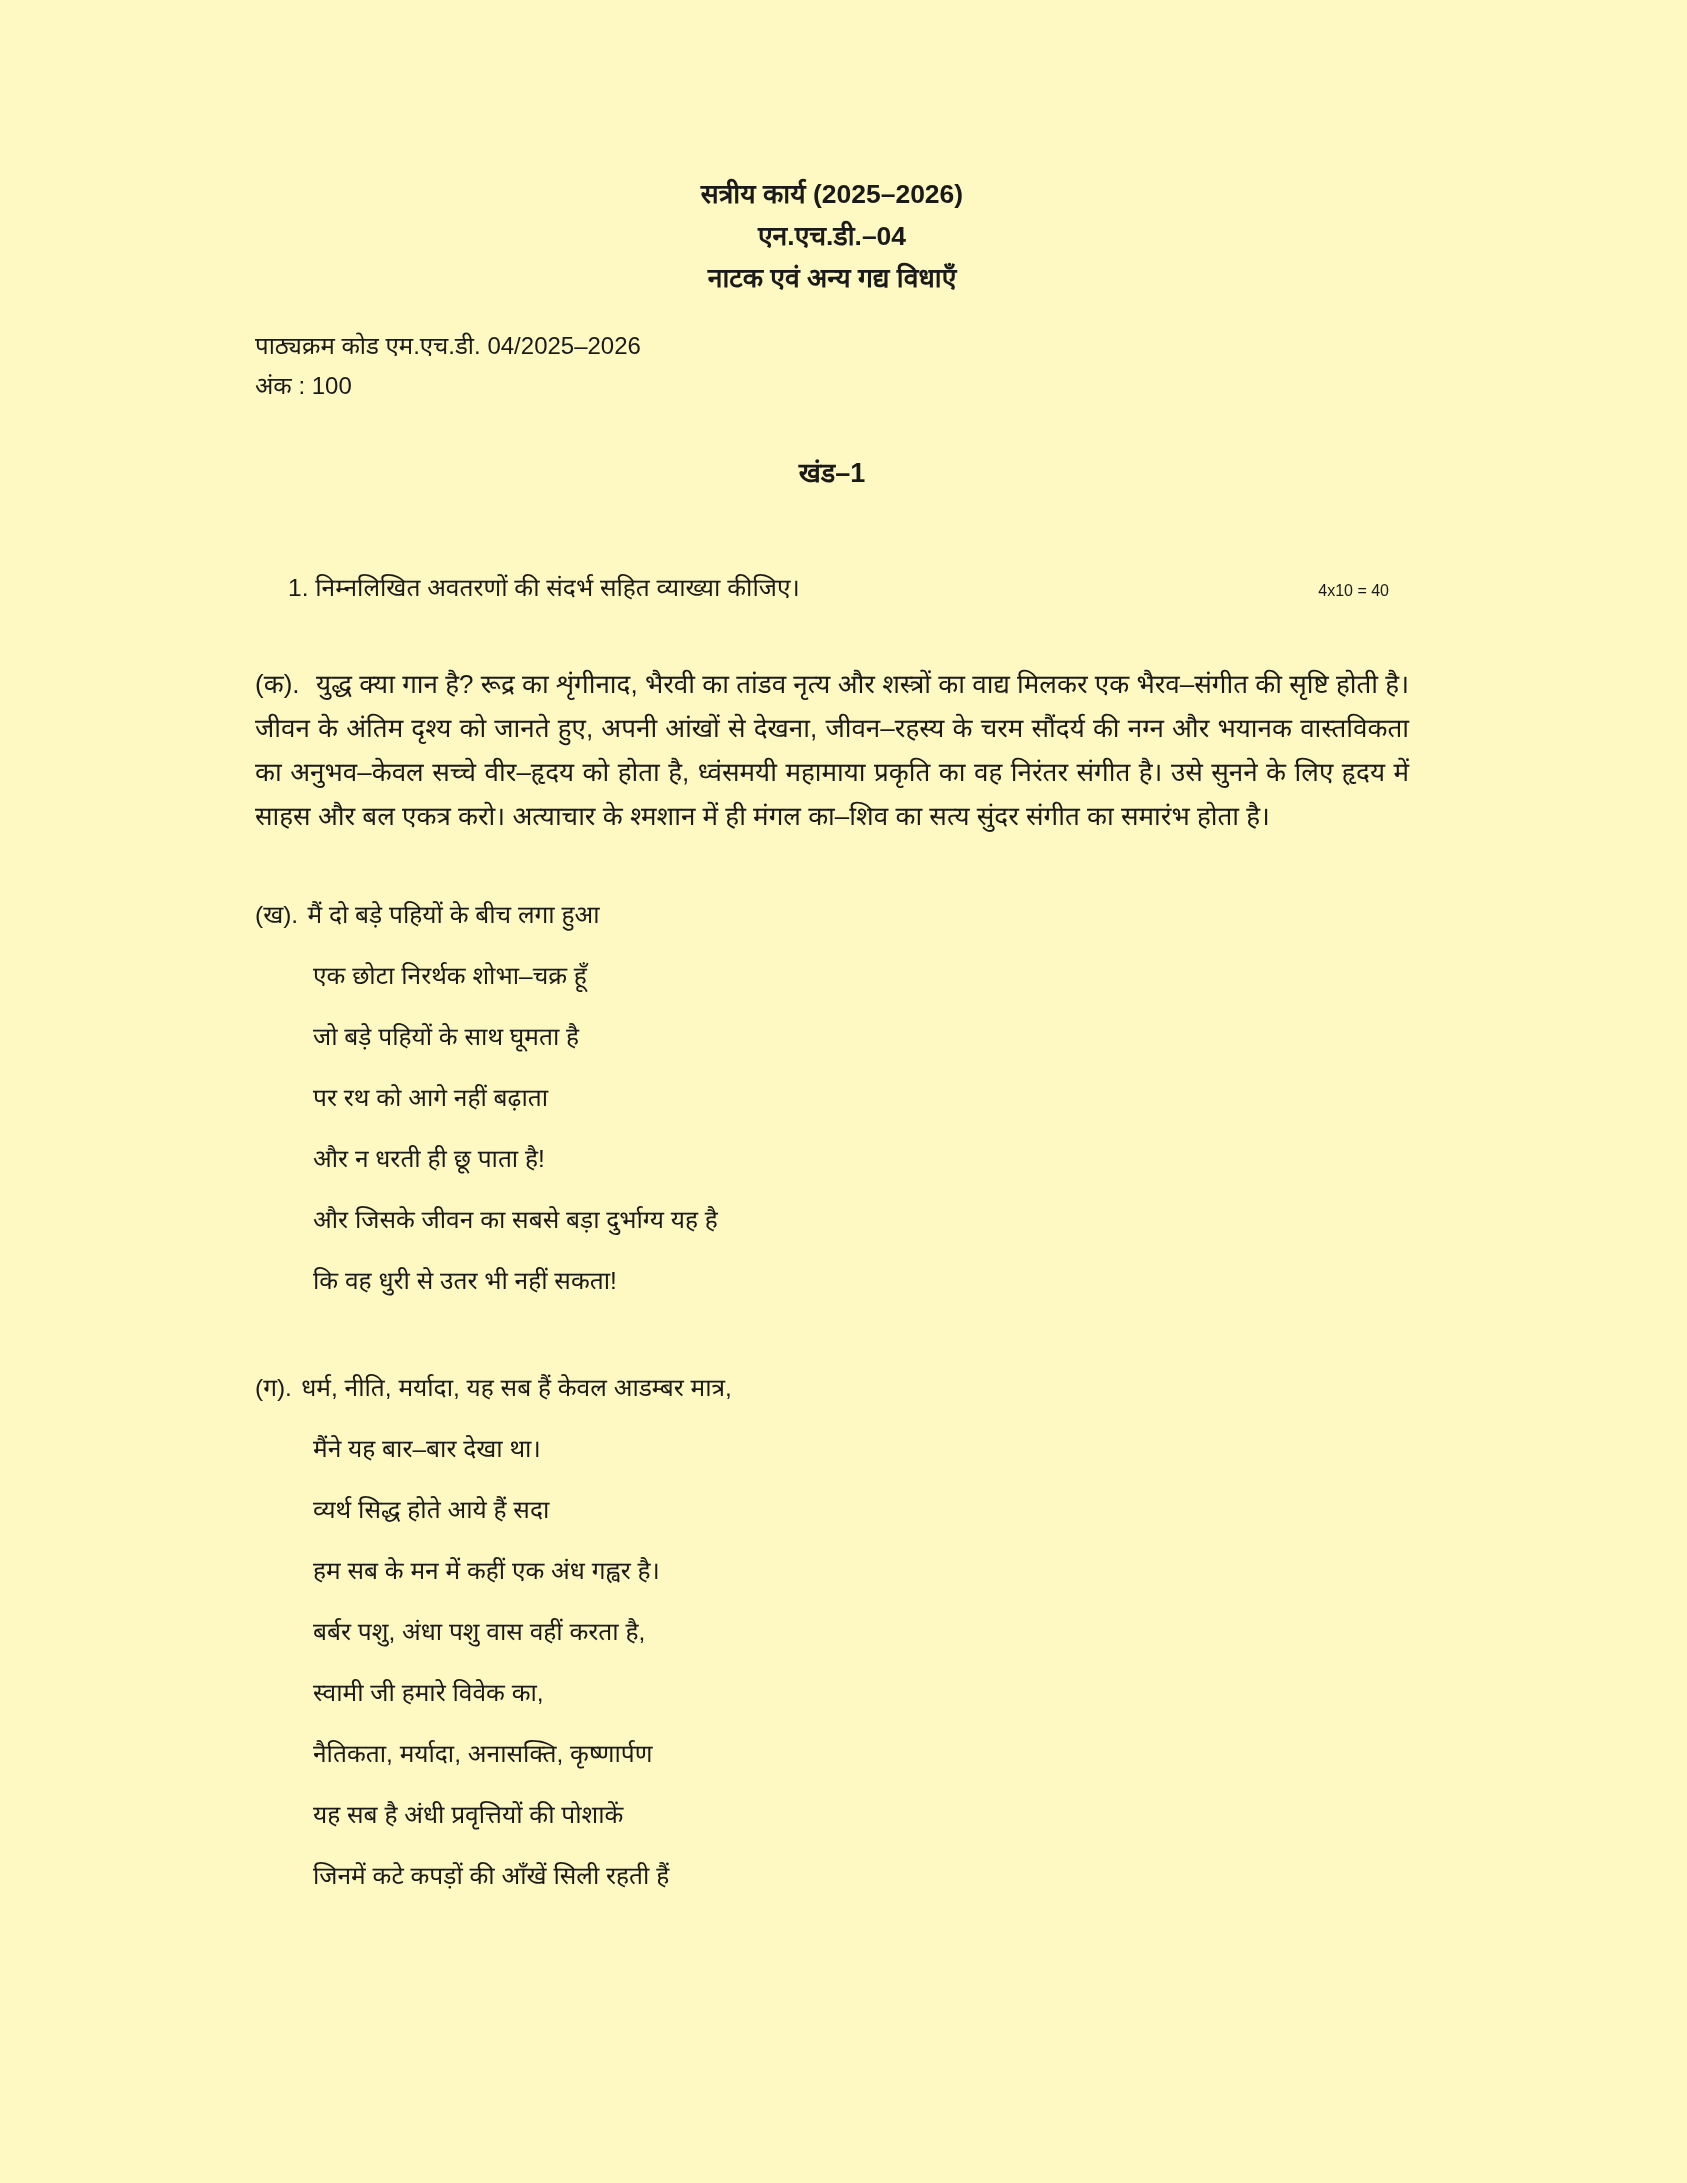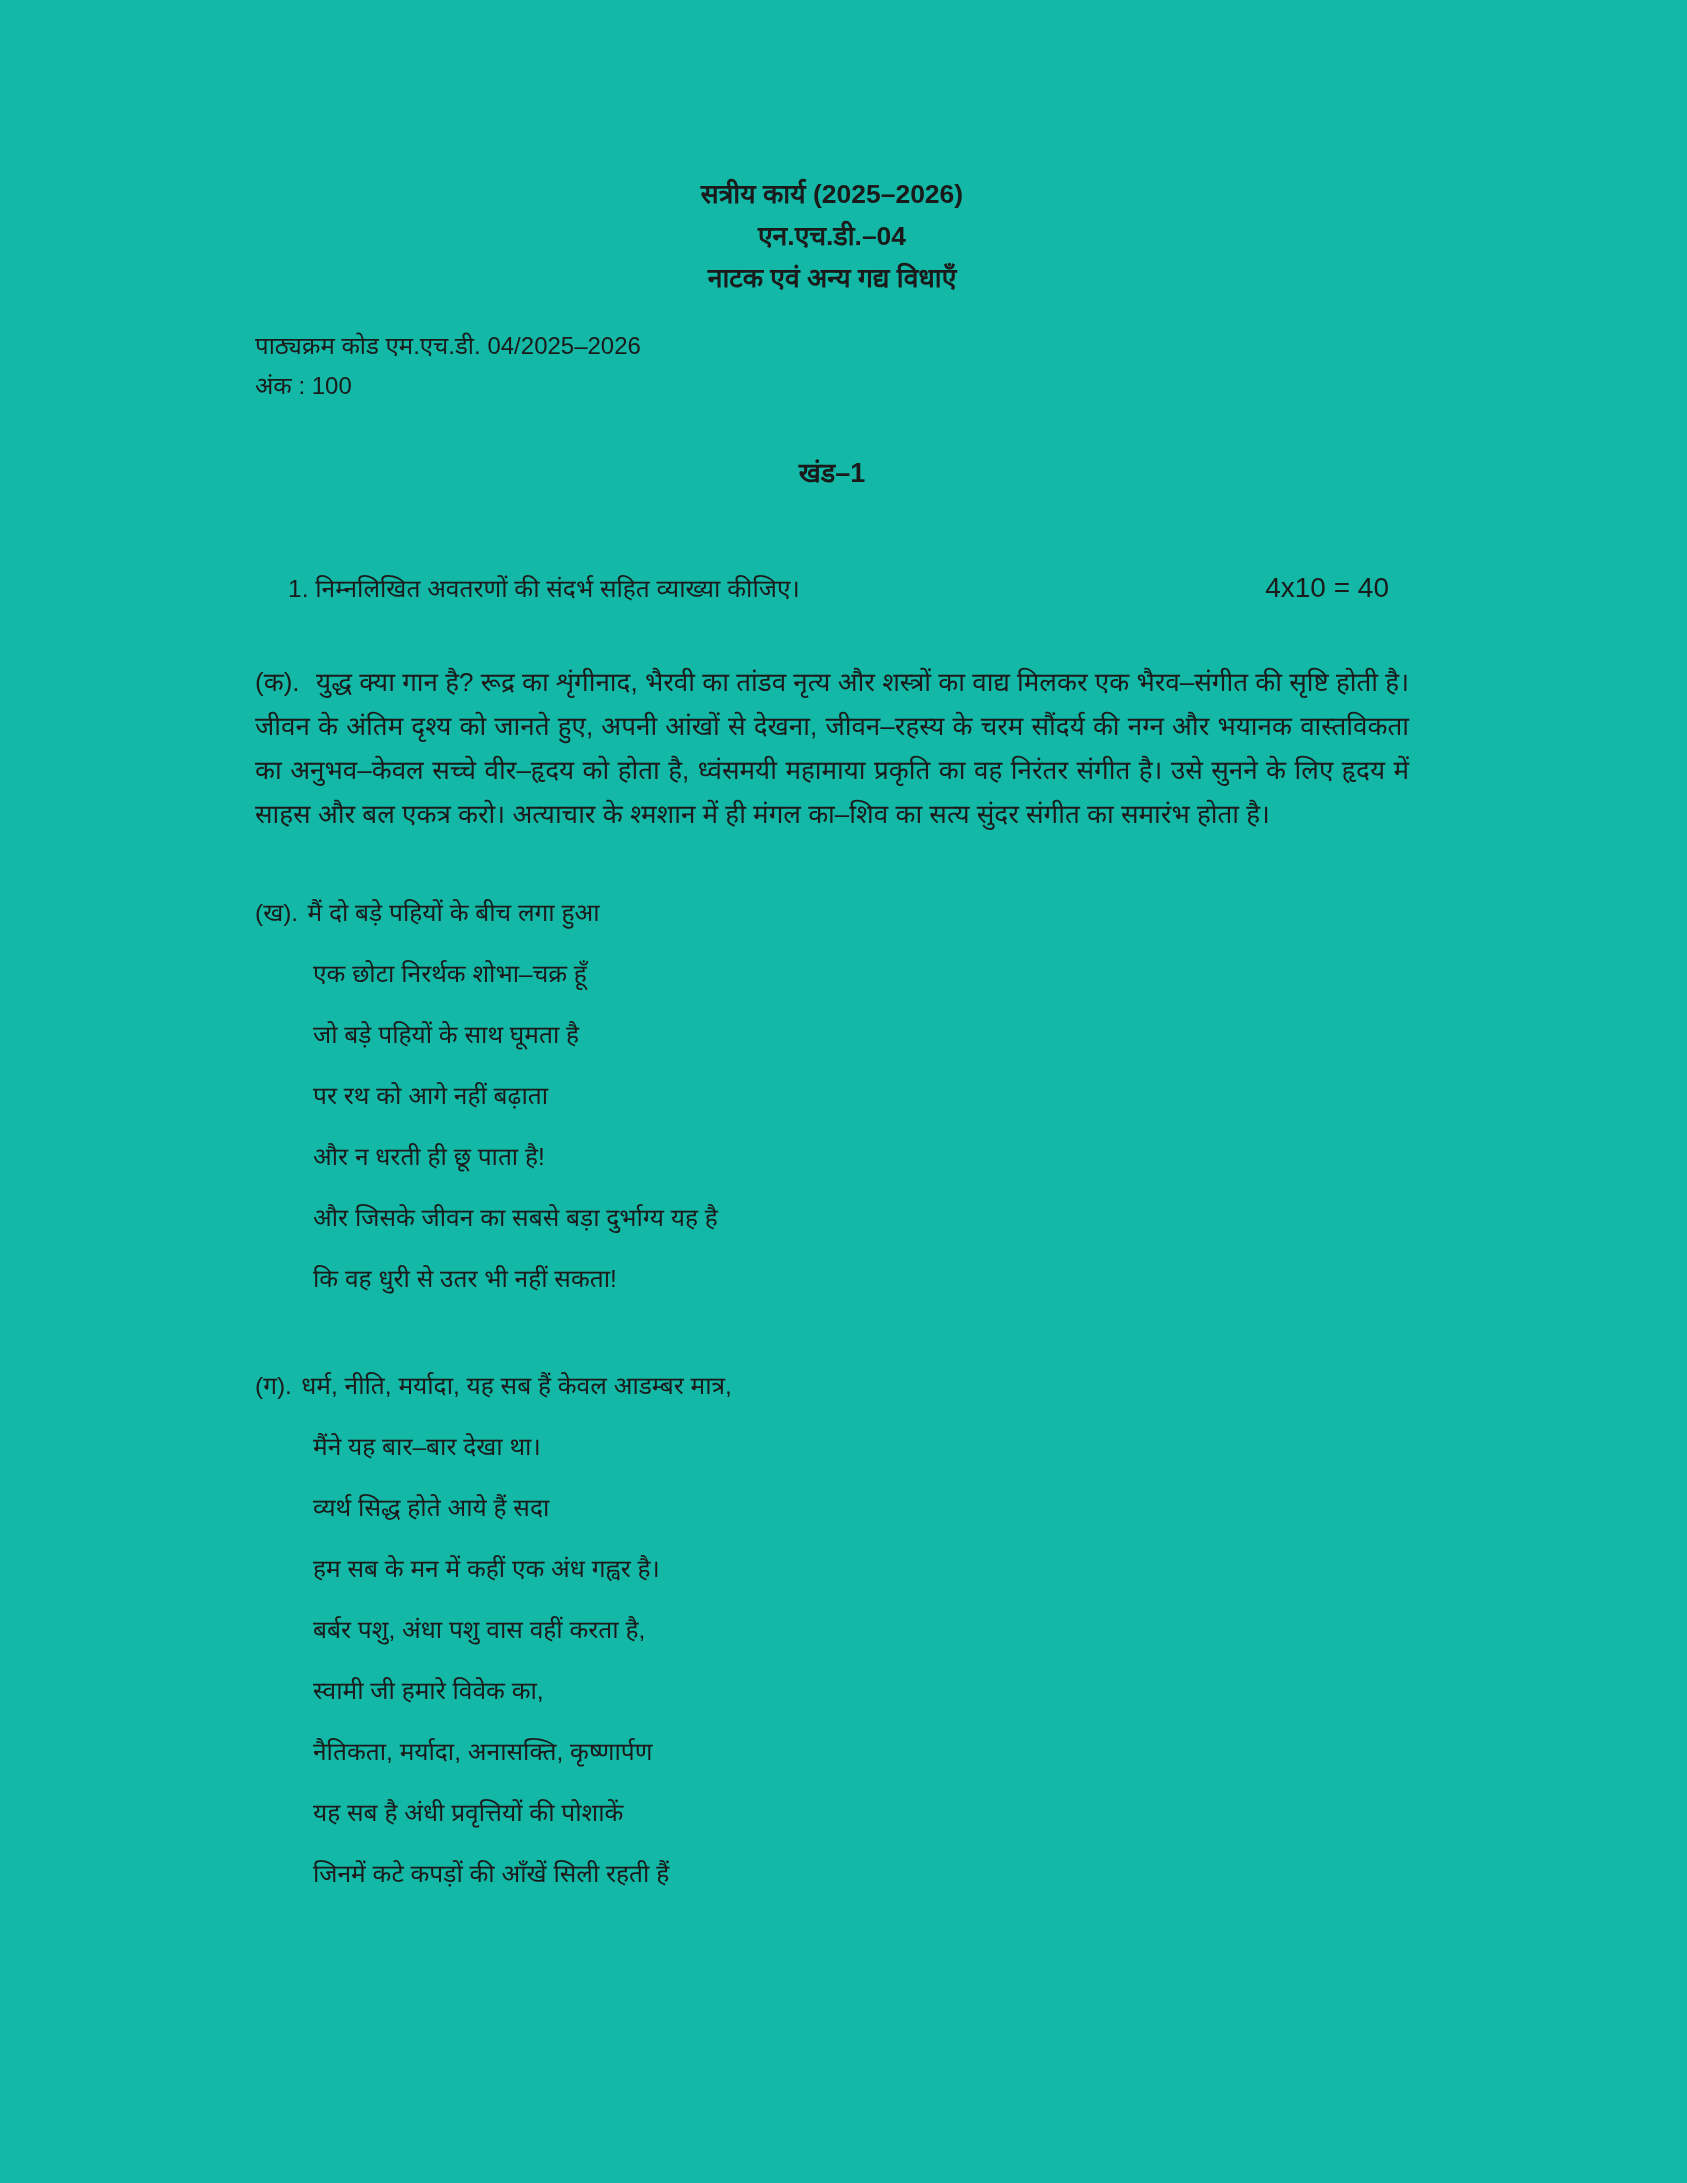--- a/index.html
+++ b/index.html
@@ -5,21 +5,21 @@
   * { margin: 0; padding: 0; box-sizing: border-box; }
   html, body { background: #ffffff; }
   body {
     font-family: "Liberation Sans", "DejaVu Sans", sans-serif;
     color: #1a1a1a;
   }
   .page {
     position: relative;
     width: 1687px;
     height: 2183px;
-    background: #14b8a6;
+    background: #fef9c3;
     padding: 173px 278px 0 255px;
     overflow: hidden;
   }
   .doc-header {
     text-align: center;
     font-weight: bold;
     font-size: 26.5px;
     line-height: 42px;
   }
   .meta-block {
@@ -37,21 +37,21 @@
   .question-line {
     margin-top: 73px;
     display: flex;
     justify-content: space-between;
     align-items: baseline;
     font-size: 24.5px;
     line-height: 42px;
     margin-left: 33px;
   }
   .question-marks {
-    font-size: 28px;
+    font-size: 16px;
     padding-right: 20px;
     white-space: nowrap;
   }
   .passage {
     margin-top: 50px;
     font-size: 26px;
     line-height: 44px;
     text-align: justify;
   }
   .poem {

